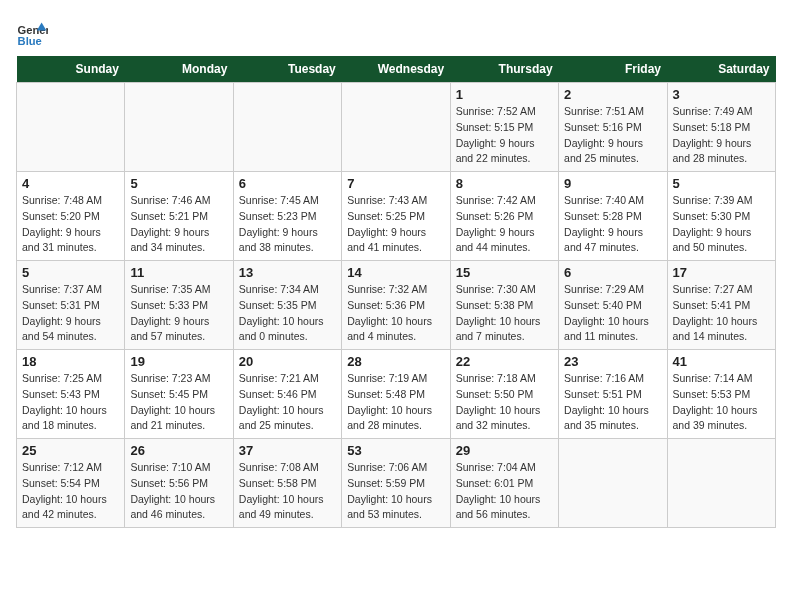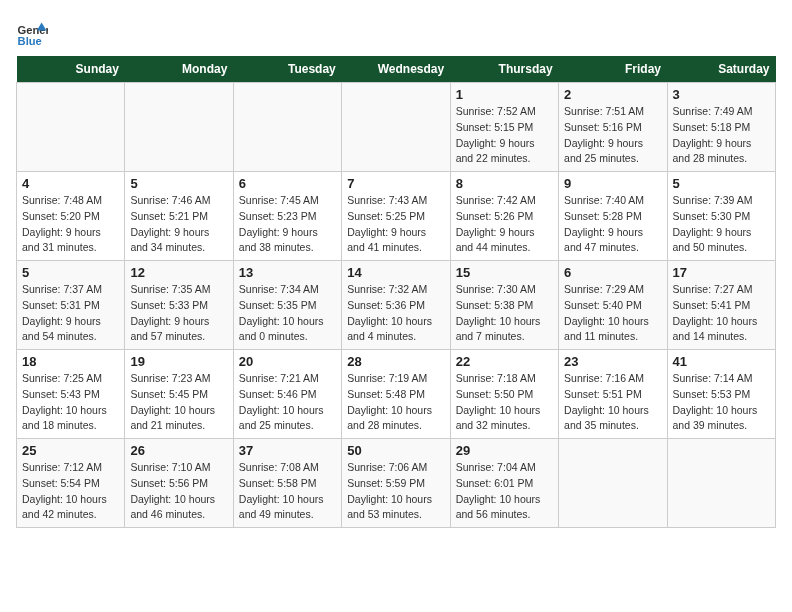--- a/index.html
+++ b/index.html
@@ -161,21 +161,21 @@
           <div class="day-number">5</div>
           <div class="day-info">Sunrise: 7:39 AM<br>Sunset: 5:30 PM<br>Daylight: 9 hours and 50 minutes.</div>
         </td>
       </tr>
       <tr>
         <td>
           <div class="day-number">5</div>
           <div class="day-info">Sunrise: 7:37 AM<br>Sunset: 5:31 PM<br>Daylight: 9 hours and 54 minutes.</div>
         </td>
         <td>
-          <div class="day-number">12</div>
+          <div class="day-number">11</div>
           <div class="day-info">Sunrise: 7:35 AM<br>Sunset: 5:33 PM<br>Daylight: 9 hours and 57 minutes.</div>
         </td>
         <td>
           <div class="day-number">13</div>
           <div class="day-info">Sunrise: 7:34 AM<br>Sunset: 5:35 PM<br>Daylight: 10 hours and 0 minutes.</div>
         </td>
         <td>
           <div class="day-number">14</div>
           <div class="day-info">Sunrise: 7:32 AM<br>Sunset: 5:36 PM<br>Daylight: 10 hours and 4 minutes.</div>
         </td>
@@ -229,21 +229,21 @@
         </td>
         <td>
           <div class="day-number">26</div>
           <div class="day-info">Sunrise: 7:10 AM<br>Sunset: 5:56 PM<br>Daylight: 10 hours and 46 minutes.</div>
         </td>
         <td>
           <div class="day-number">37</div>
           <div class="day-info">Sunrise: 7:08 AM<br>Sunset: 5:58 PM<br>Daylight: 10 hours and 49 minutes.</div>
         </td>
         <td>
-          <div class="day-number">50</div>
+          <div class="day-number">53</div>
           <div class="day-info">Sunrise: 7:06 AM<br>Sunset: 5:59 PM<br>Daylight: 10 hours and 53 minutes.</div>
         </td>
         <td>
           <div class="day-number">29</div>
           <div class="day-info">Sunrise: 7:04 AM<br>Sunset: 6:01 PM<br>Daylight: 10 hours and 56 minutes.</div>
         </td>
         <td class="empty-cell"></td>
         <td class="empty-cell"></td>
       </tr>
     </tbody>

